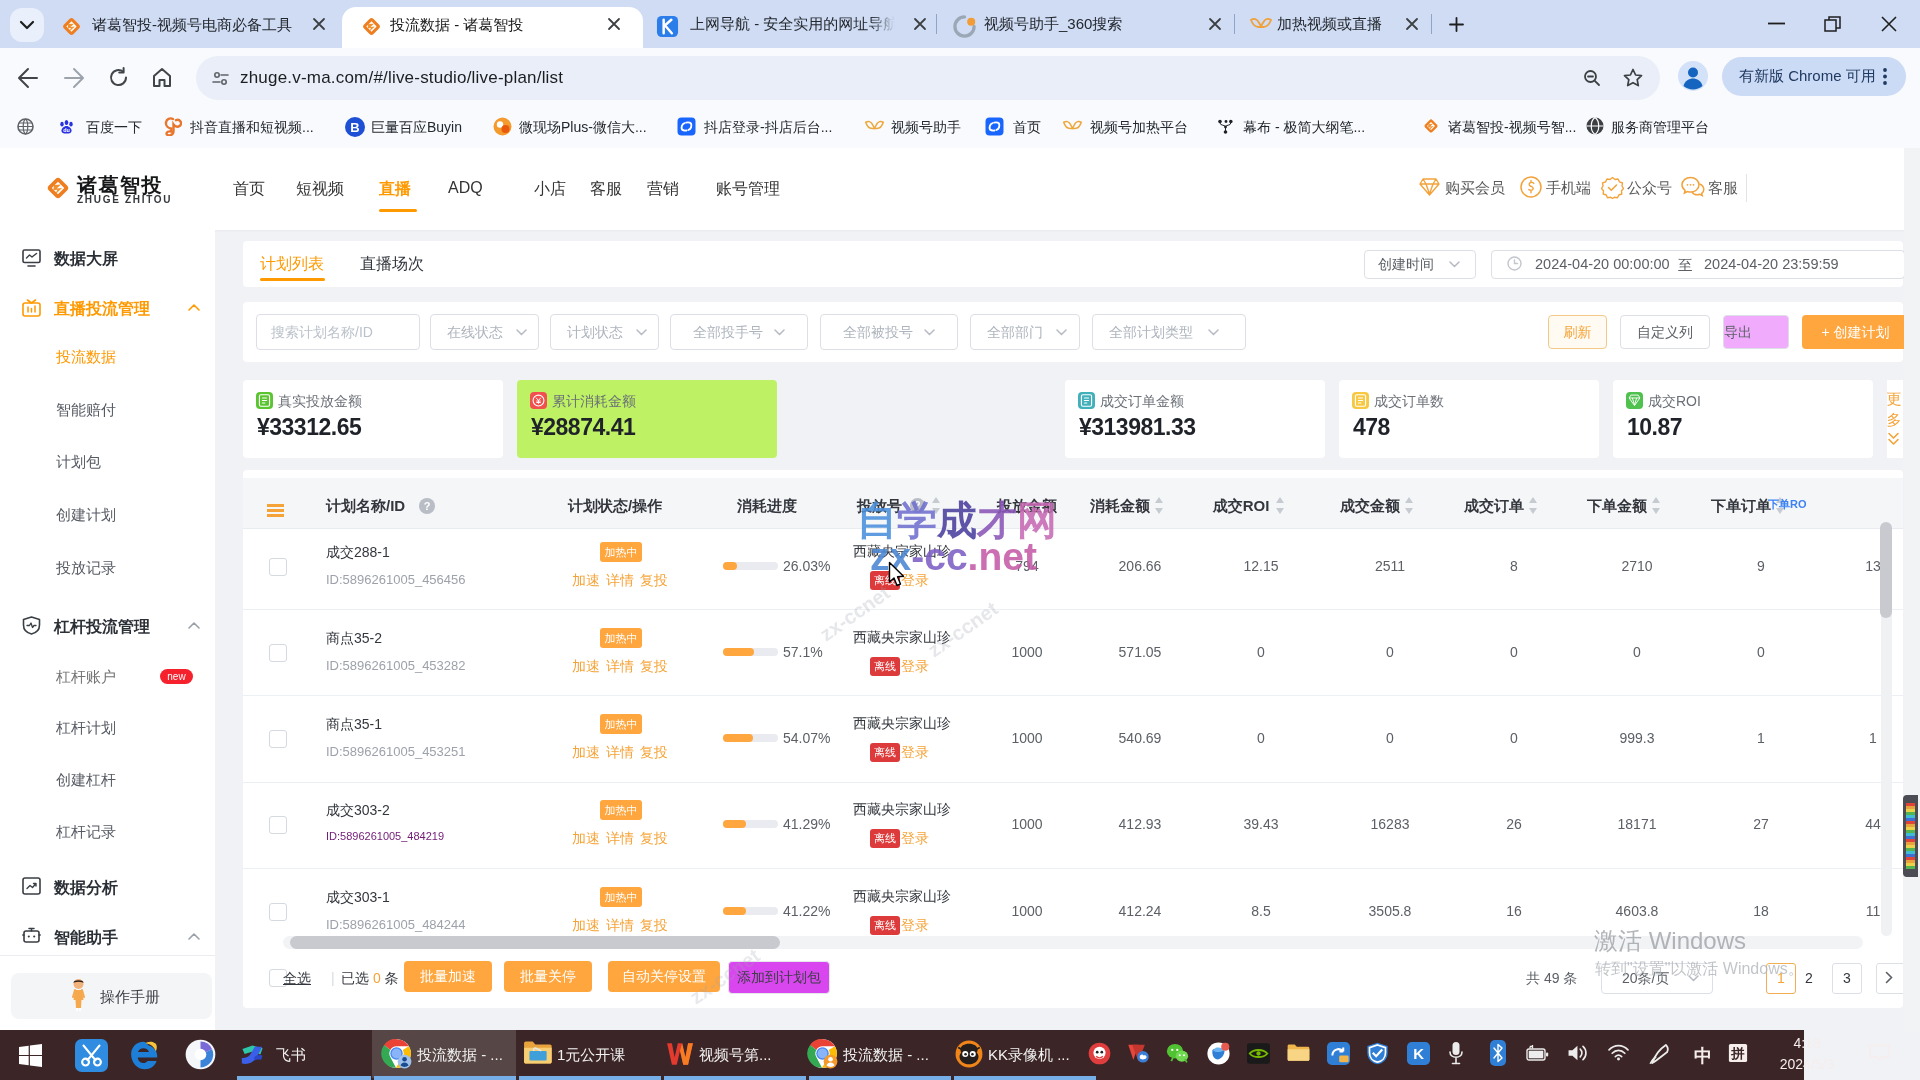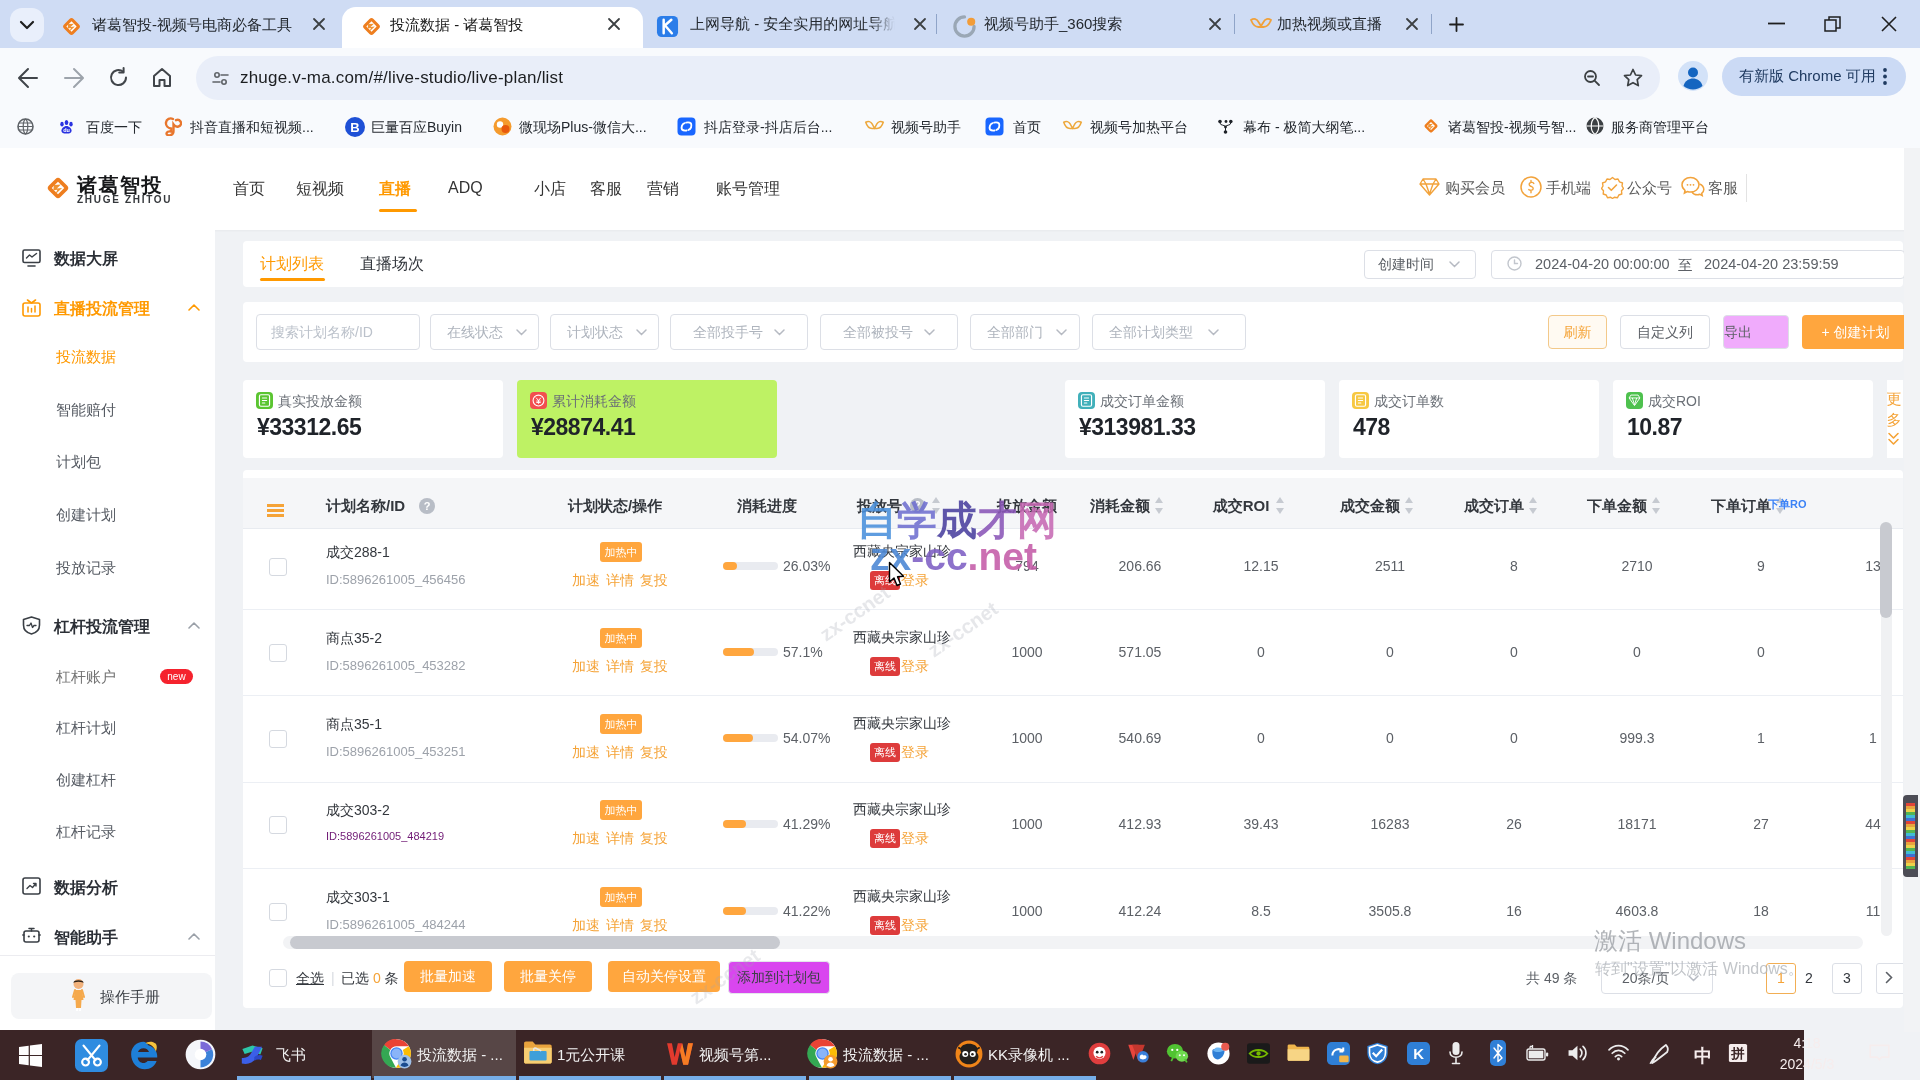--- a/index.html
+++ b/index.html
@@ -577,21 +577,21 @@
     <div class="abs" style="left:0;top:312px;width:1660px;height:1px;background:#eceff4;"></div>
     <div class="abs" style="left:0;top:398px;width:1660px;height:1px;background:#eceff4;"></div>
 
     <div class="abs" style="left:1638px;top:52px;width:11px;height:414px;background:#f0f1f3;border-radius:6px;"></div>
     <div class="abs" style="left:1637px;top:52px;width:12px;height:96px;background:#c8cad0;border-radius:6px;"></div>
 
     <div class="abs" style="left:40px;top:466px;width:1580px;height:13px;background:#f2f3f5;border-radius:7px;"></div>
     <div class="abs" style="left:47px;top:466px;width:490px;height:13px;background:#c8cad0;border-radius:7px;"></div>
 
     <div class="abs" style="left:26px;top:499px;width:16px;height:16px;border:1px solid #d5d9e0;border-radius:3px;background:#fff;"></div>
-    <div class="abs" style="left:53px;top:500px;font-size:14px;color:#33373d;text-decoration:underline;">全选</div>
+    <div class="abs" style="left:40px;top:500px;font-size:14px;color:#33373d;text-decoration:underline;">全选</div>
     <div class="abs" style="left:88px;top:500px;font-size:14px;color:#d8dbe0;">|</div>
     <div class="abs" style="left:98px;top:500px;font-size:14px;color:#33373d;">已选 <span style="color:#f5a337">0</span> 条</div>
     <div class="abs" style="left:161px;top:491px;width:88px;height:31px;background:#ffa63e;border-radius:4px;color:#fff;font-size:14px;text-align:center;line-height:31px;">批量加速</div>
     <div class="abs" style="left:261px;top:491px;width:88px;height:31px;background:#ffa63e;border-radius:4px;color:#fff;font-size:14px;text-align:center;line-height:31px;">批量关停</div>
     <div class="abs" style="left:365px;top:491px;width:112px;height:31px;background:#ffa63e;border-radius:4px;color:#fff;font-size:14px;text-align:center;line-height:31px;">自动关停设置</div>
     <div class="abs" style="left:485px;top:491px;width:100px;height:31px;background:#d946ef;border:1px solid #e4e7eb;border-radius:4px;color:#3c4046;font-size:14px;text-align:center;line-height:31px;">添加到计划包</div>
     <div class="abs" style="left:1283px;top:500px;font-size:14px;color:#5c6066;">共 49 条</div>
     <div class="abs" style="left:1358px;top:493px;width:110px;height:29px;border:1px solid #dcdfe6;border-radius:4px;background:#fff;"></div>
     <div class="abs" style="left:1379px;top:500px;font-size:14px;color:#5c6066;">20条/页</div>
     <svg class="abs" style="left:1445px;top:505px" width="11" height="7" viewBox="0 0 11 7">

